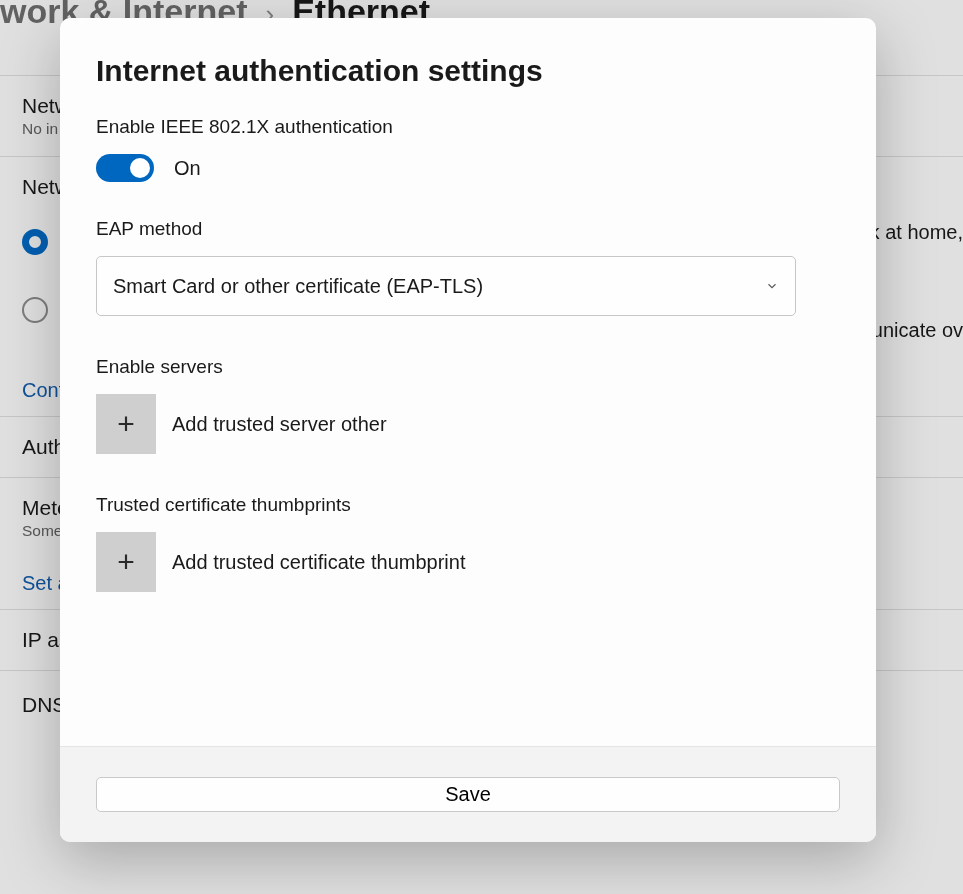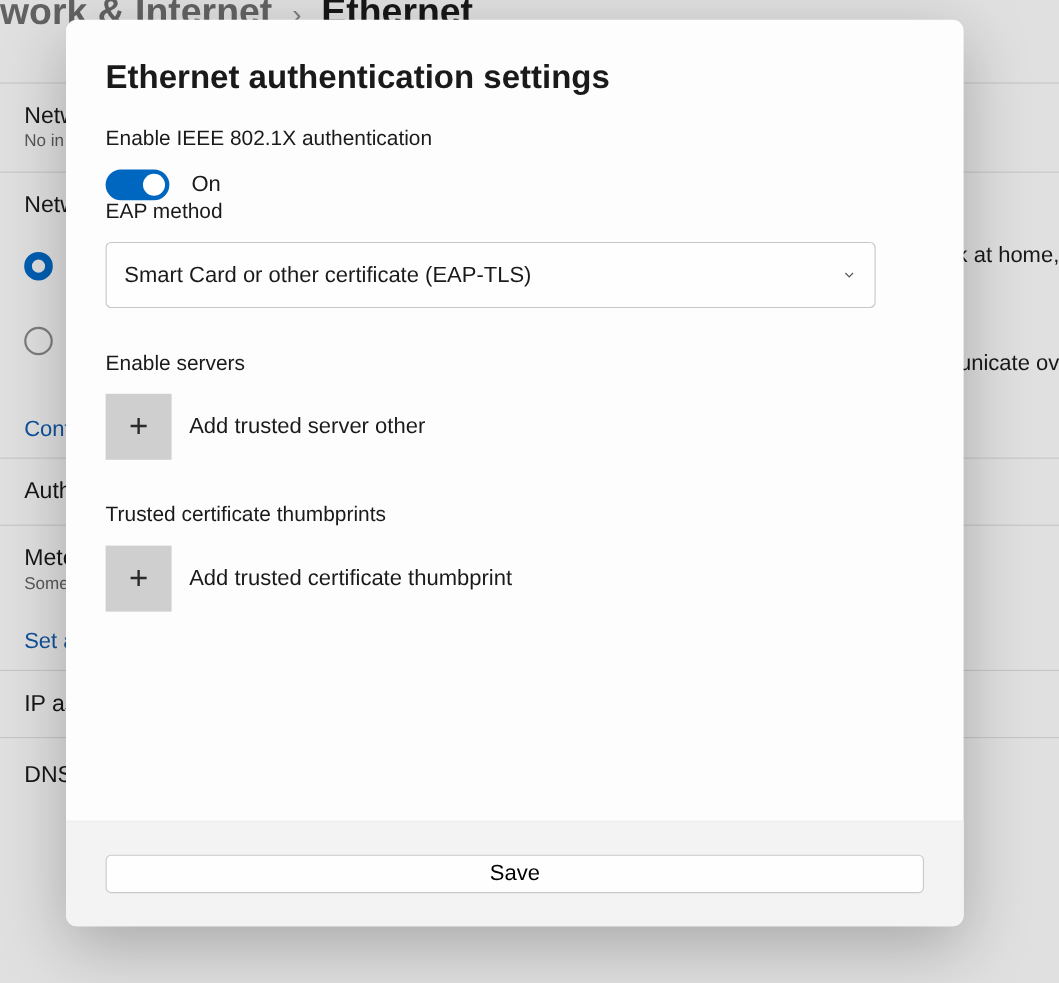--- a/index.html
+++ b/index.html
@@ -27,21 +27,21 @@
 
     
     .scrim { position: absolute; inset: 0; background: rgba(0,0,0,0.08); }
 
     
     .modal { position: absolute; left: 60px; top: 18px; width: 816px; height: 824px; background: #fdfdfd; border-radius: 10px; box-shadow: 0 18px 60px rgba(0,0,0,0.25); display: flex; flex-direction: column; }
     .modal-body { flex: 1; padding: 36px 36px 0 36px; overflow: hidden; }
     .modal-title { font-size: 30px; font-weight: 600; margin-bottom: 28px; }
     .section-label { font-size: 19px; margin-bottom: 16px; }
 
-    .toggle-row { display: flex; align-items: center; gap: 20px; }
+    .toggle-row { display: flex; align-items: center; gap: 20px; margin-bottom: 36px; }
     .toggle { width: 58px; height: 28px; border-radius: 14px; background: #0067c0; position: relative; cursor: pointer; }
     .toggle .knob { position: absolute; right: 4px; top: 4px; width: 20px; height: 20px; border-radius: 50%; background: #fff; }
     .toggle-state { font-size: 20px; }
 
     .select { width: 700px; height: 60px; border: 1px solid #c6c6c6; border-radius: 5px; background: #fefefe; display: flex; align-items: center; justify-content: space-between; padding: 0 16px; font-size: 20px; cursor: pointer; margin-bottom: 40px; }
     .chev-down { width: 14px; height: 14px; }
 
     .add-row { display: flex; align-items: center; gap: 16px; margin-bottom: 40px; }
     .add-tile { width: 60px; height: 60px; background: #cfcfcf; display: flex; align-items: center; justify-content: center; font-size: 30px; color: #2a2a2a; cursor: pointer; }
     .add-label { font-size: 20px; }
@@ -105,21 +105,21 @@
   <div class="bg-kv" style="border-top:1px solid #d7d7d7;">
     <span class="k">DNS server assignment:</span>
     <span class="v">Manual</span>
   </div>
 </div>
 
 <div class="scrim"></div>
 
 <div class="modal">
   <div class="modal-body">
-    <div class="modal-title">Ethernet authentication settings</div>
+    <div class="modal-title">Internet authentication settings</div>
 
     <div class="section-label">Enable IEEE 802.1X authentication</div>
     <div class="toggle-row">
       <div class="toggle">
         <div class="knob"></div>
       </div>
       <span class="toggle-state">On</span>
     </div>
 
     <div class="section-label">EAP method</div>

